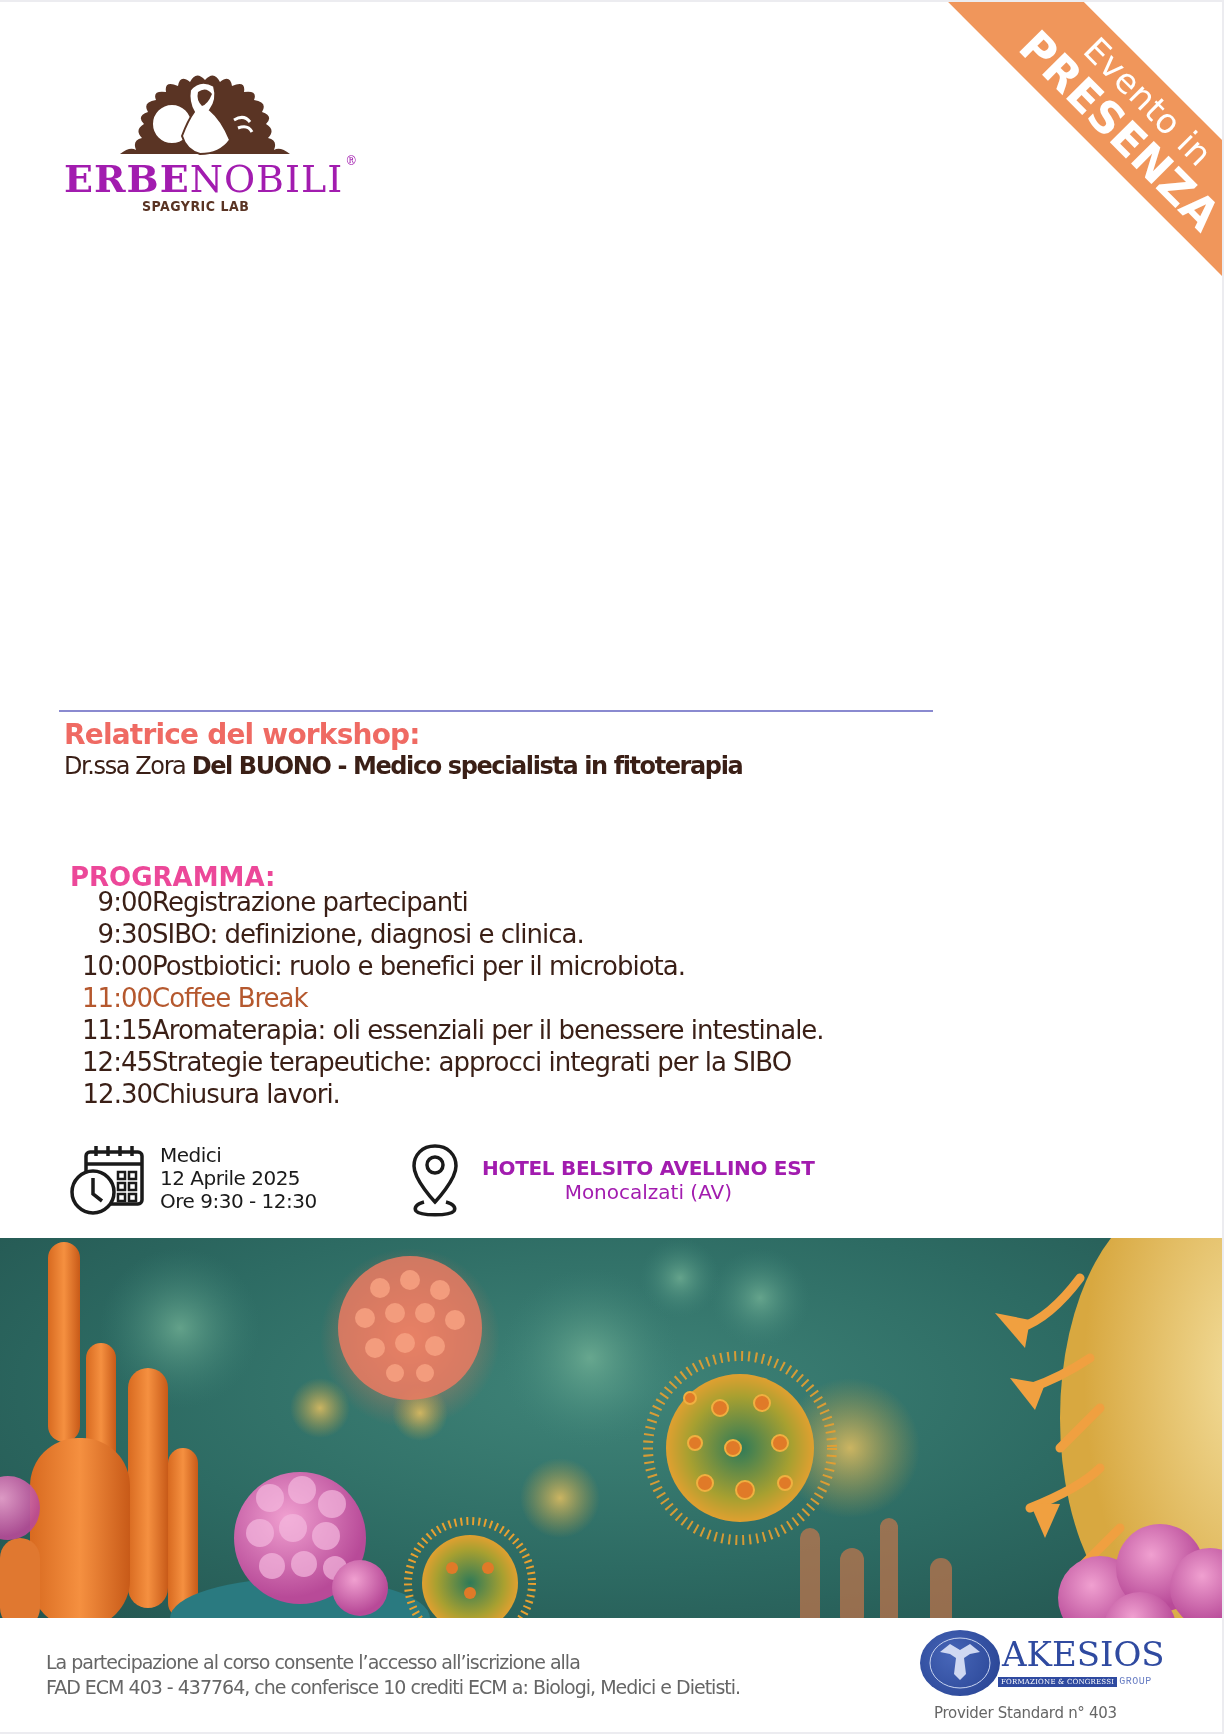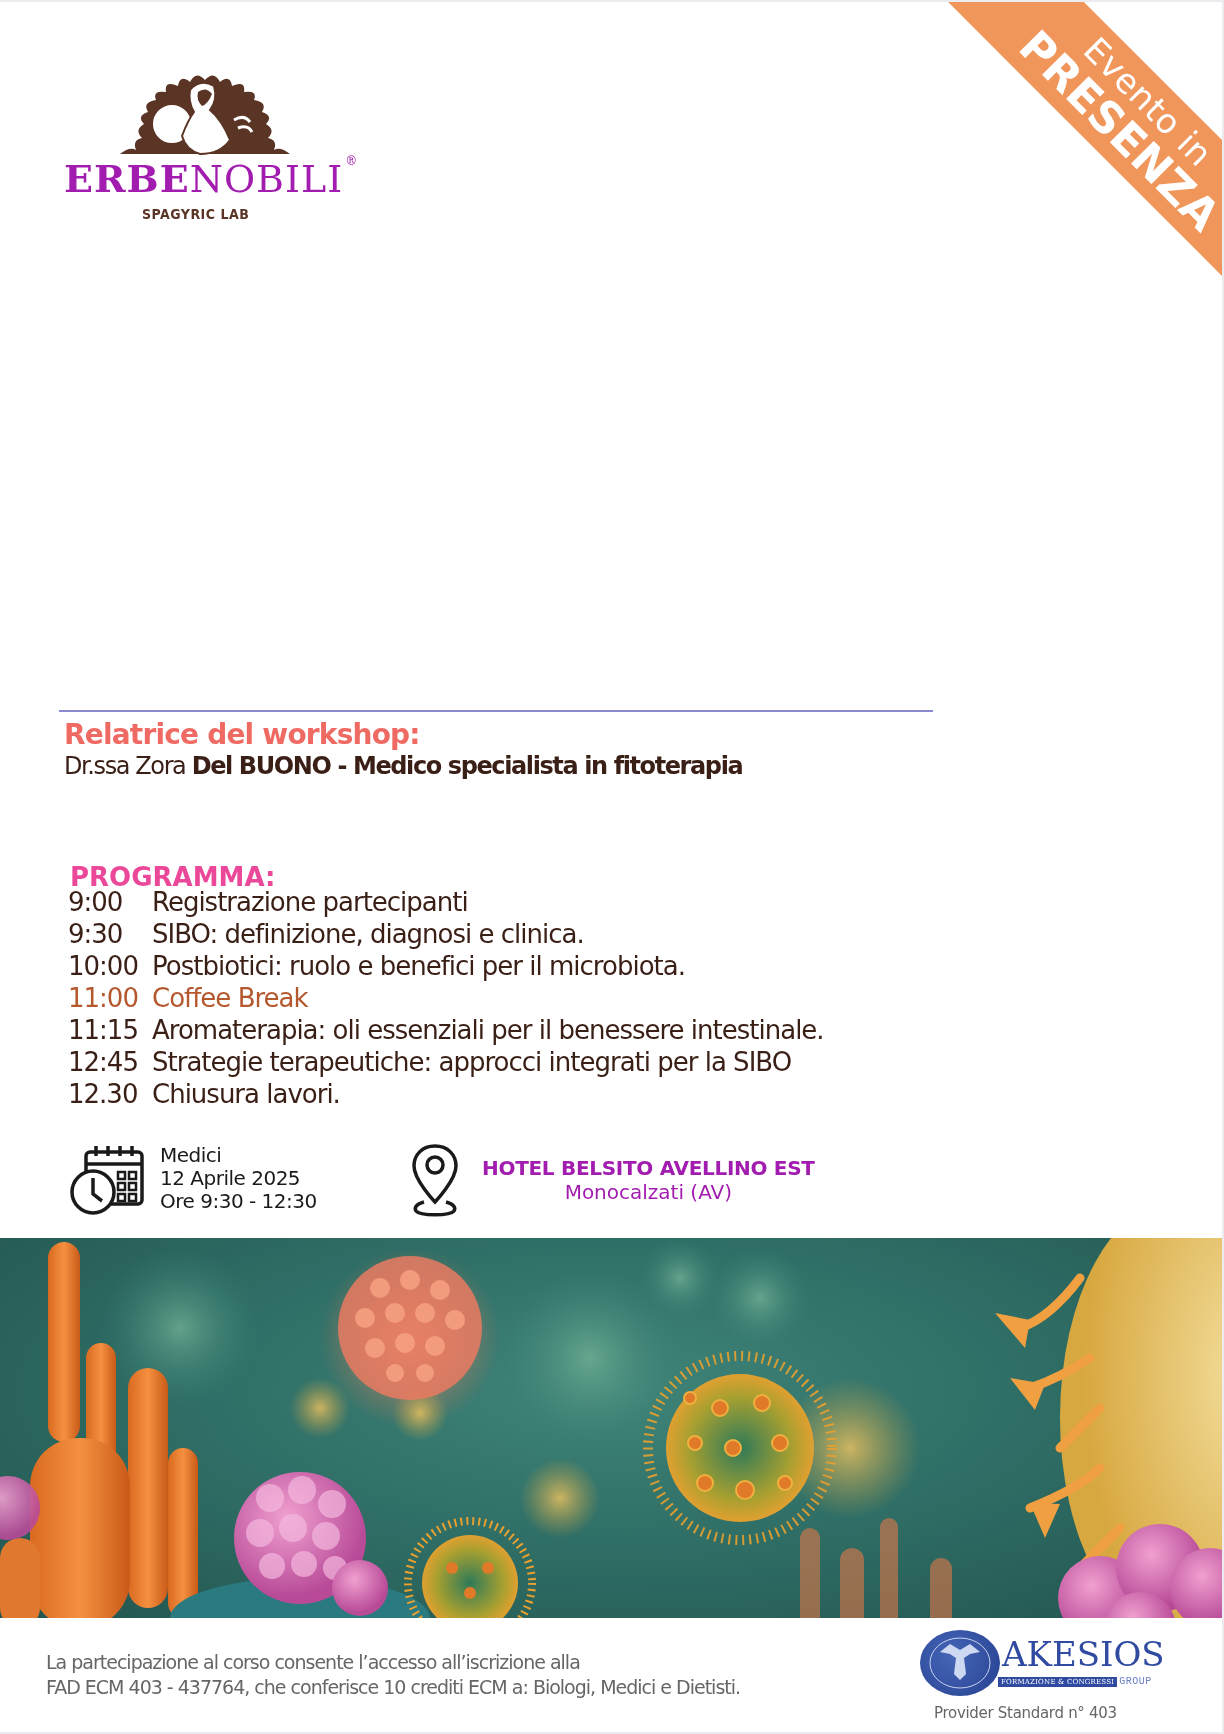--- a/index.html
+++ b/index.html
@@ -29,21 +29,21 @@
     .logo-art { position: absolute; left: 50px; top: 0; width: 190px; height: 108px; }
     .logo-name {
       position: absolute; left: 4px; top: 106px; font-family: "DejaVu Serif", serif;
       font-size: 38px; color: #a21caf; letter-spacing: 1px; white-space: nowrap;
     }
     .logo-name b { font-weight: 700; }
     .logo-name span.light { font-weight: 400; }
     .logo-reg { font-size: 12px; vertical-align: top; position: relative; top: -2px; margin-left: 2px; }
     .logo-sub {
       position: absolute; left: 82px; top: 148px; font-family: "DejaVu Sans Condensed", "DejaVu Sans", sans-serif;
-      font-size: 14px; font-weight: 700; color: #5a3424; letter-spacing: 0.5px; margin-top: 8px;
+      font-size: 14px; font-weight: 700; color: #5a3424; letter-spacing: 0.5px;
     }
 
     
     .title {
       position: absolute; left: 58px; top: 222px; width: 1120px;
       font-family: "DejaVu Sans", sans-serif; font-weight: 700; color: #f0965b;
       font-size: 76px; line-height: 77px; letter-spacing: -1px;
     }
     .title div { white-space: nowrap; }
 
@@ -58,21 +58,21 @@
       font-size: 24px; color: #3a1f16; letter-spacing: -1.4px; white-space: nowrap;
     }
     .speaker-line b { font-weight: 700; }
 
     .prog-label {
       position: absolute; left: 70px; top: 860px; font-family: "DejaVu Sans", sans-serif;
       font-weight: 700; font-size: 26px; color: #ec4899; letter-spacing: 0px;
     }
     .schedule { position: absolute; left: 68px; top: 884px; font-family: "DejaVu Sans", sans-serif; }
     .sched-row { display: flex; height: 32px; align-items: center; font-size: 26px; color: #3a1f16; letter-spacing: -1px; white-space: nowrap; }
-    .sched-row .time { width: 84px; flex: none; }
+    .sched-row .time { width: 84px; flex: none; text-align: right; }
     .sched-row.highlight { color: #b5582e; }
 
     
     .info-date { position: absolute; left: 70px; top: 1142px; display: flex; align-items: flex-start; }
     .info-date svg { width: 76px; height: 72px; flex: none; }
     .date-text { margin-left: 14px; margin-top: 0px; font-family: "DejaVu Sans", sans-serif; font-size: 20px; line-height: 23px; color: #1a1a1a; letter-spacing: -0.5px; }
     .info-place { position: absolute; left: 410px; top: 1140px; display: flex; align-items: flex-start; }
     .info-place svg { width: 50px; height: 76px; flex: none; }
     .place-text { margin-left: 22px; margin-top: 14px; font-family: "DejaVu Sans", sans-serif; line-height: 24px; color: #a21caf; }
     .place-name { font-size: 20px; font-weight: 700; letter-spacing: -0.3px; }

